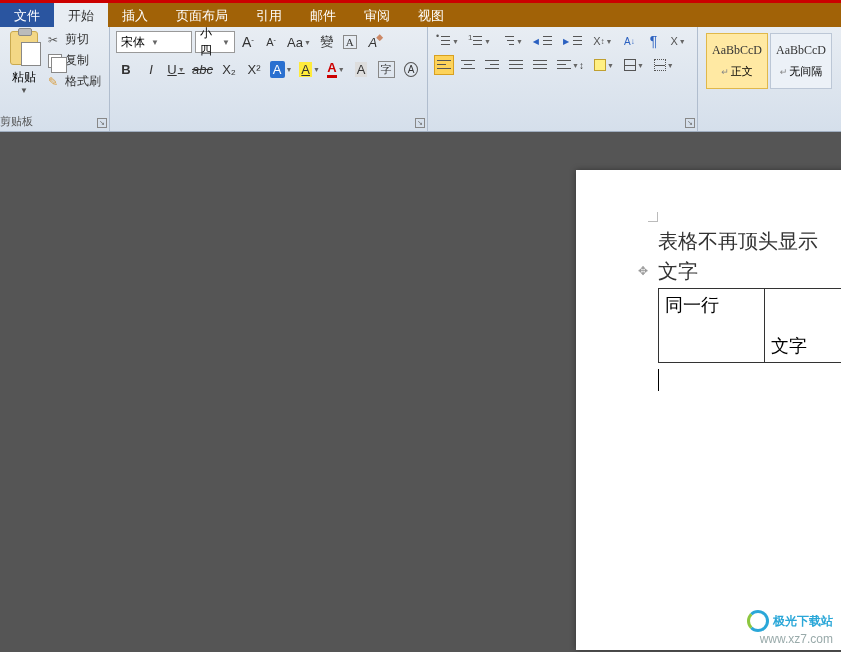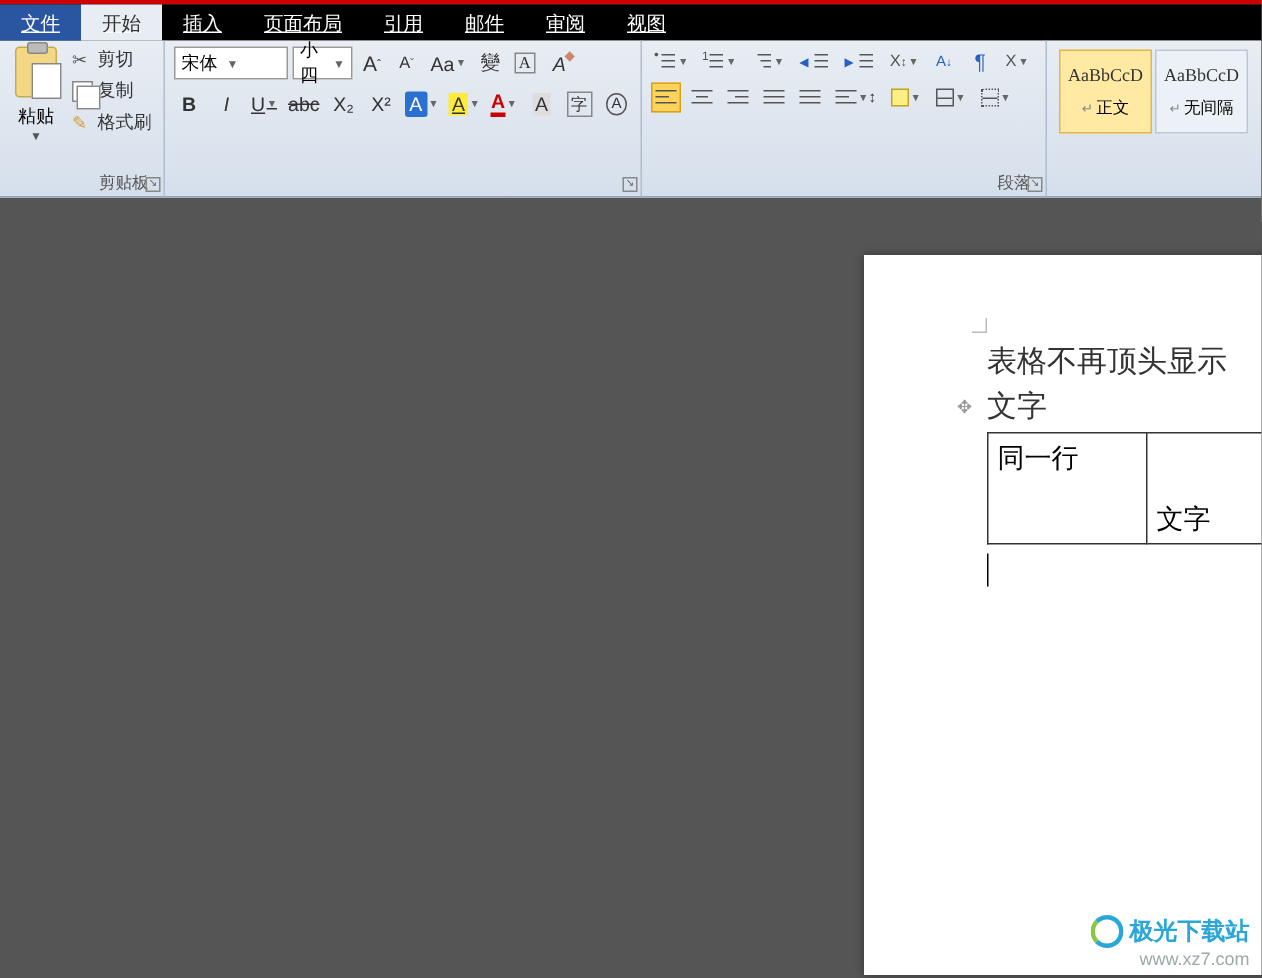--- a/index.html
+++ b/index.html
@@ -1,27 +1,27 @@
 <!DOCTYPE html>
 <html><head>
 <meta charset="utf-8">
 <style>
 * { box-sizing: border-box; margin: 0; padding: 0; }
 body { font-family: "Microsoft YaHei", SimSun, sans-serif; font-size: 12px; background: #555; width: 841px; height: 652px; overflow: hidden; position: relative; }
 
 .redbar { height: 3px; background: #c00; }
 
-.tabs { background: #000000; height: 24px; display: flex; color: #fff; font-size: 13px; text-decoration: underline; }
+.tabs { background: #a16207; height: 24px; display: flex; color: #fff; font-size: 13px; }
 .tab { padding: 4px 14px; cursor: pointer; }
 .tab.file { background: #2a55a0; }
 .tab.active { background: #e8edf3; color: #333; }
 
 .ribbon { background: linear-gradient(#e8edf3, #d5dfeb); height: 105px; display: flex; border-bottom: 1px solid #a0aec0; }
 .group { border-right: 1px solid #b0bdce; padding: 2px 4px; display: flex; flex-direction: column; position: relative; }
-.group-label { text-align: right; font-size: 11px; color: #555; padding: 1px 0; position: absolute; bottom: 1px; left: 0; right: 10px; }
+.group-label { text-align: left; font-size: 11px; color: #555; padding: 1px 0; position: absolute; bottom: 1px; left: 0; right: 10px; }
 .group-arrow { position: absolute; bottom: 3px; right: 2px; width: 10px; height: 10px; border: 1px solid #888; font-size: 7px; text-align: center; line-height: 8px; color: #666; }
 .group-body { flex: 1; display: flex; }
 
 .paste-btn { width: 40px; display: flex; flex-direction: column; align-items: center; padding: 2px; cursor: pointer; }
 .paste-icon { width: 28px; height: 34px; background: #f3d785; border: 1px solid #c9a94f; border-radius: 3px; position: relative; }
 .paste-icon::before { content: ""; position: absolute; top: -4px; left: 7px; width: 12px; height: 6px; background: #bbb; border: 1px solid #888; border-radius: 2px; }
 .paste-icon::after { content: ""; position: absolute; top: 10px; left: 10px; width: 18px; height: 22px; background: #fff; border: 1px solid #888; }
 .paste-text { font-size: 12px; margin-top: 4px; }
 .paste-arrow { font-size: 8px; color: #555; }
 
@@ -37,21 +37,21 @@
 .combo { background: #fff; border: 1px solid #999; height: 22px; display: flex; align-items: center; padding: 0 4px; font-size: 12px; }
 .combo .dd { margin-left: 6px; font-size: 8px; color: #666; }
 .font-name { width: 76px; }
 .font-size { width: 40px; }
 .tbtn { min-width: 20px; height: 20px; display: flex; align-items: center; justify-content: center; cursor: pointer; font-size: 13px; color: #333; padding: 0 2px; border: 1px solid transparent; }
 .tbtn .dd { font-size: 7px; margin-left: 1px; color: #666; }
 .font-row2 { display: flex; align-items: center; gap: 5px; padding: 4px 2px; }
 .bold { font-weight: bold; }
 .ital { font-style: italic; }
 .uline { text-decoration: underline; }
-.strike { text-decoration: line-through; }
+.strike { text-decoration: line-through; font-style: italic; }
 .hiA { background: #2a70d0; color: #fff; padding: 1px 3px; border-radius: 2px; }
 .hiY { background: #ffeb3b; padding: 0 2px; }
 .redA { color: #c00; font-weight: bold; }
 .charbox { border: 1px solid #888; padding: 0 2px; font-size: 11px; }
 .wen { font-family: SimSun; }
 .Aring { position: relative; }
 
 .para-row { display: flex; align-items: center; gap: 4px; padding: 2px; }
 .list-ic { width: 14px; height: 12px; display: inline-block; position: relative; }
 .list-ic span { position: absolute; left: 4px; width: 9px; height: 1px; background: #555; }
@@ -95,21 +95,21 @@
 .doc-text { font-family: SimSun; font-size: 20px; color: #333; line-height: 1.5; }
 .tbl { border-collapse: collapse; margin-top: 2px; }
 .tbl td { border: 1px solid #333; font-family: SimSun; font-size: 18px; vertical-align: top; margin-top: 48px; }
 .cell1 { width: 106px; height: 74px; padding: 4px 6px; }
 .cell2 { width: 106px; height: 74px; padding: 4px 6px; vertical-align: bottom !important; }
 .cursor-line { display: inline-block; width: 1px; height: 22px; background: #000; margin-top: 6px; }
 .anchor { position: absolute; left: 62px; top: 94px; color: #999; font-size: 12px; }
 .corner-mark { position: absolute; left: 72px; top: 42px; width: 10px; height: 10px; border-right: 1px solid #bbb; border-bottom: 1px solid #bbb; }
 
 .watermark { position: absolute; right: 8px; bottom: 6px; text-align: right; font-size: 12px; }
-.wm1 { color: #2aa7d8; font-weight: bold; font-size: 16px; display: flex; align-items: center; justify-content: flex-end; gap: 4px;}
+.wm1 { color: #2aa7d8; font-weight: bold; font-size: 12px; display: flex; align-items: center; justify-content: flex-end; gap: 4px;}
 .wm-swirl { width: 22px; height: 22px; border: 3px solid #2aa7d8; border-left-color: #8dc63f; border-radius: 50%; display:inline-block; }
 .wm2 { color: #9aa; font-size: 12px; }
 </style>
 </head>
 <body>
 
 <div class="redbar"></div>
 
 <div class="tabs">
   <div class="tab file">文件</div>
@@ -326,21 +326,20 @@
         <div class="tbtn">
             <span class="bord"></span>
             <span class="dd">▼</span>
           </div>
         <div class="tbtn">
             <span class="bord" style="border-style:dotted"></span>
             <span class="dd">▼</span>
           </div>
       </div>
     </div>
-    <div class="group-label">段落</div>
     <div class="group-arrow">↘</div>
   </div>
 
   <div class="group" style="border-right:none;flex:1">
     <div class="styles">
       <div class="style-card sel">
         <div class="style-prev">AaBbCcD</div>
         <div class="style-name"><span class="style-mark">↵</span><span>正文</span></div>
       </div>
       <div class="style-card">

